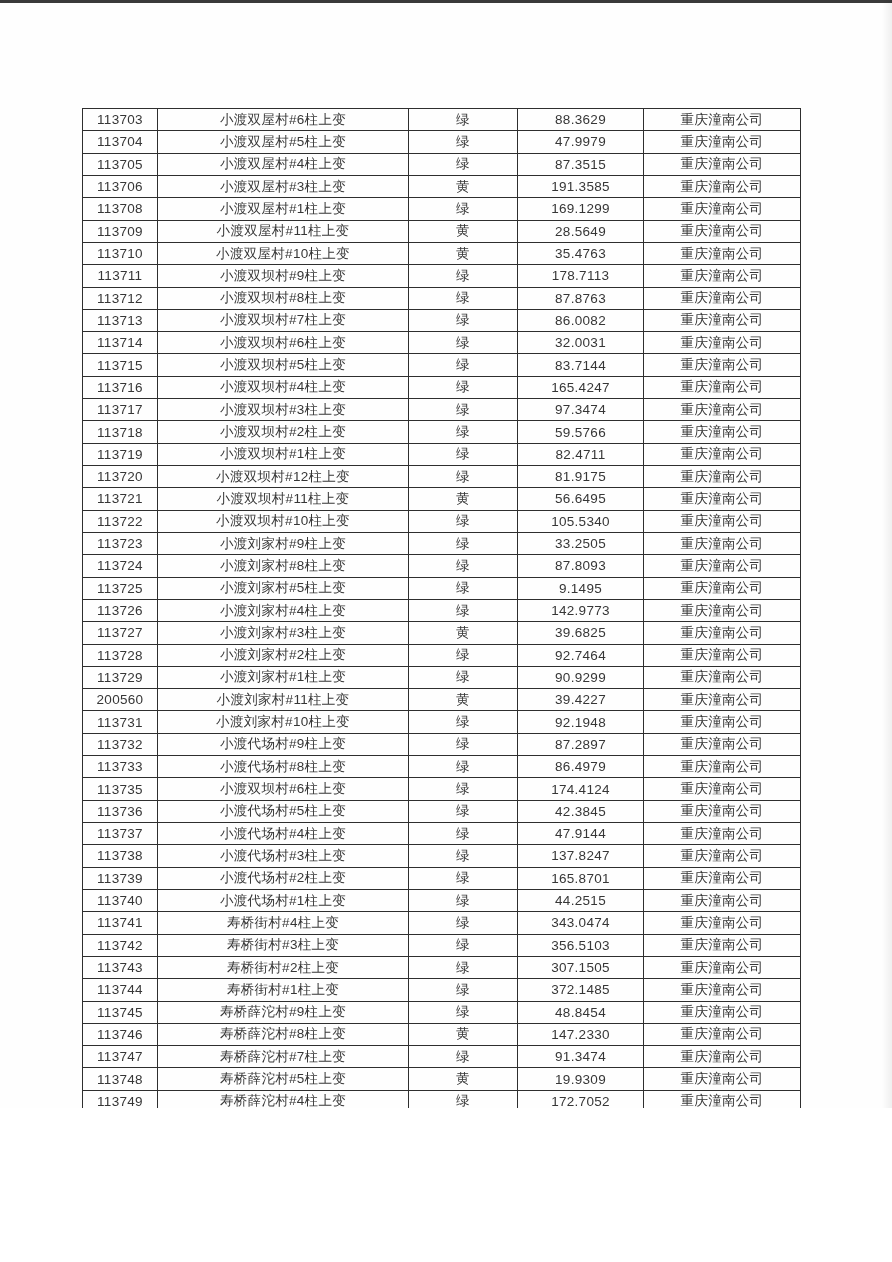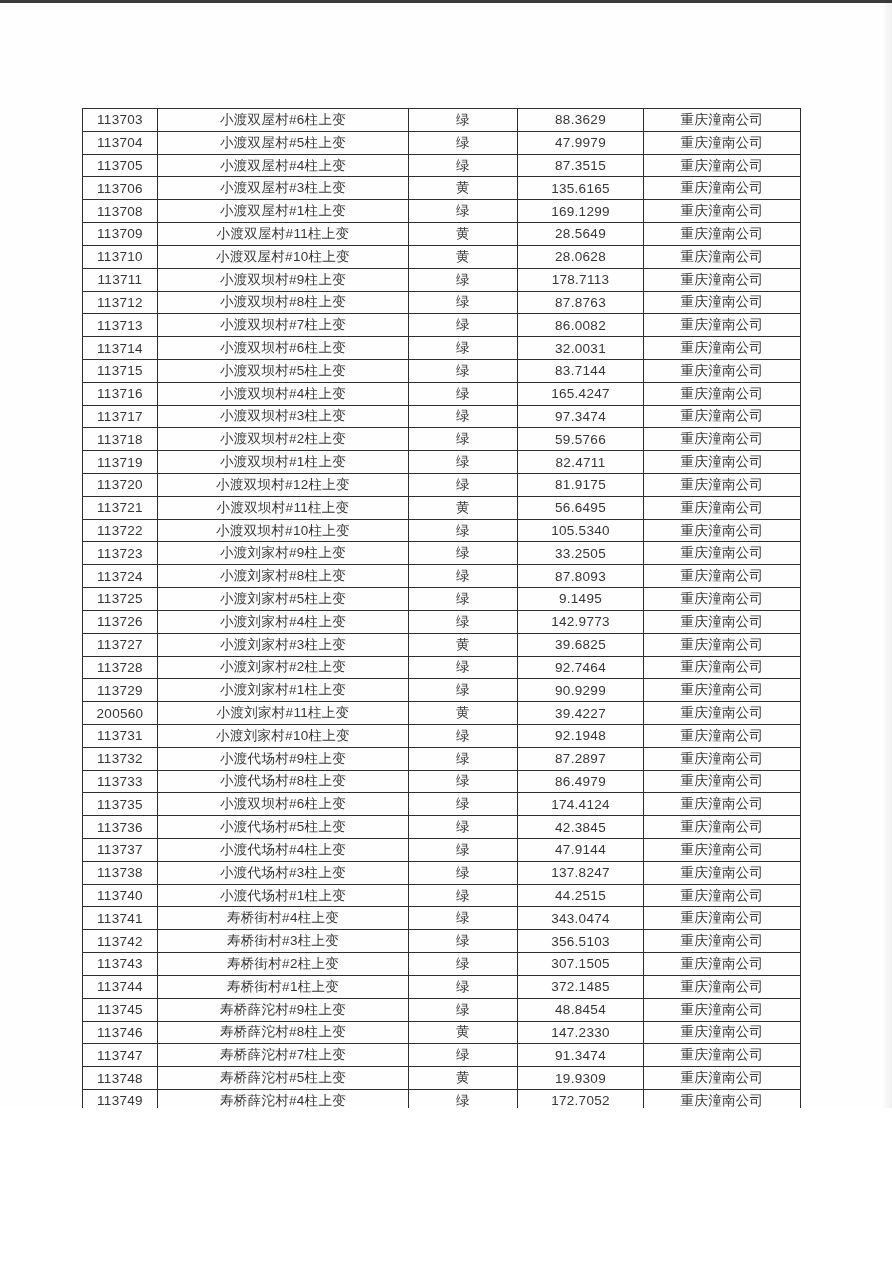--- a/index.html
+++ b/index.html
@@ -94,21 +94,21 @@
       <td>小渡双屋村#4柱上变</td>
       <td>绿</td>
       <td>87.3515</td>
       <td>重庆潼南公司</td>
     </tr>
 
     <tr>
       <td>113706</td>
       <td>小渡双屋村#3柱上变</td>
       <td>黄</td>
-      <td>135.6165</td>
+      <td>191.3585</td>
       <td>重庆潼南公司</td>
     </tr>
 
 
     <tr>
       <td>113708</td>
       <td>小渡双屋村#1柱上变</td>
       <td>绿</td>
       <td>169.1299</td>
       <td>重庆潼南公司</td>
@@ -119,21 +119,21 @@
       <td>小渡双屋村#11柱上变</td>
       <td>黄</td>
       <td>28.5649</td>
       <td>重庆潼南公司</td>
     </tr>
 
     <tr>
       <td>113710</td>
       <td>小渡双屋村#10柱上变</td>
       <td>黄</td>
-      <td>28.0628</td>
+      <td>35.4763</td>
       <td>重庆潼南公司</td>
     </tr>
 
     <tr>
       <td>113711</td>
       <td>小渡双坝村#9柱上变</td>
       <td>绿</td>
       <td>178.7113</td>
       <td>重庆潼南公司</td>
     </tr>
@@ -340,20 +340,27 @@
     </tr>
 
     <tr>
       <td>113738</td>
       <td>小渡代场村#3柱上变</td>
       <td>绿</td>
       <td>137.8247</td>
       <td>重庆潼南公司</td>
     </tr>
 
+    <tr>
+      <td>113739</td>
+      <td>小渡代场村#2柱上变</td>
+      <td>绿</td>
+      <td>165.8701</td>
+      <td>重庆潼南公司</td>
+    </tr>
 
     <tr>
       <td>113740</td>
       <td>小渡代场村#1柱上变</td>
       <td>绿</td>
       <td>44.2515</td>
       <td>重庆潼南公司</td>
     </tr>
 
     <tr>

